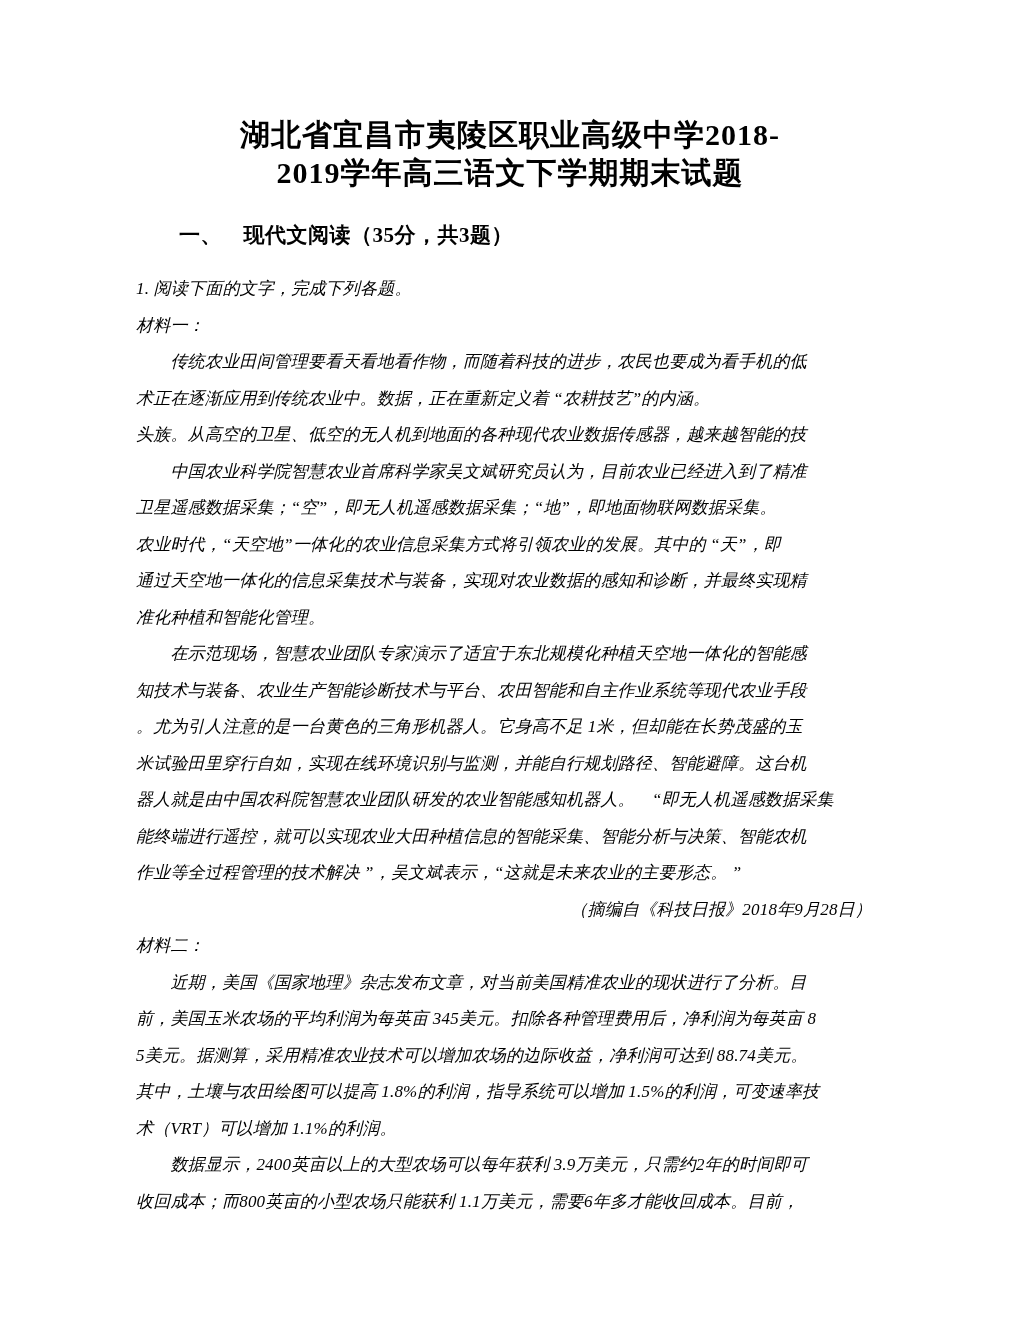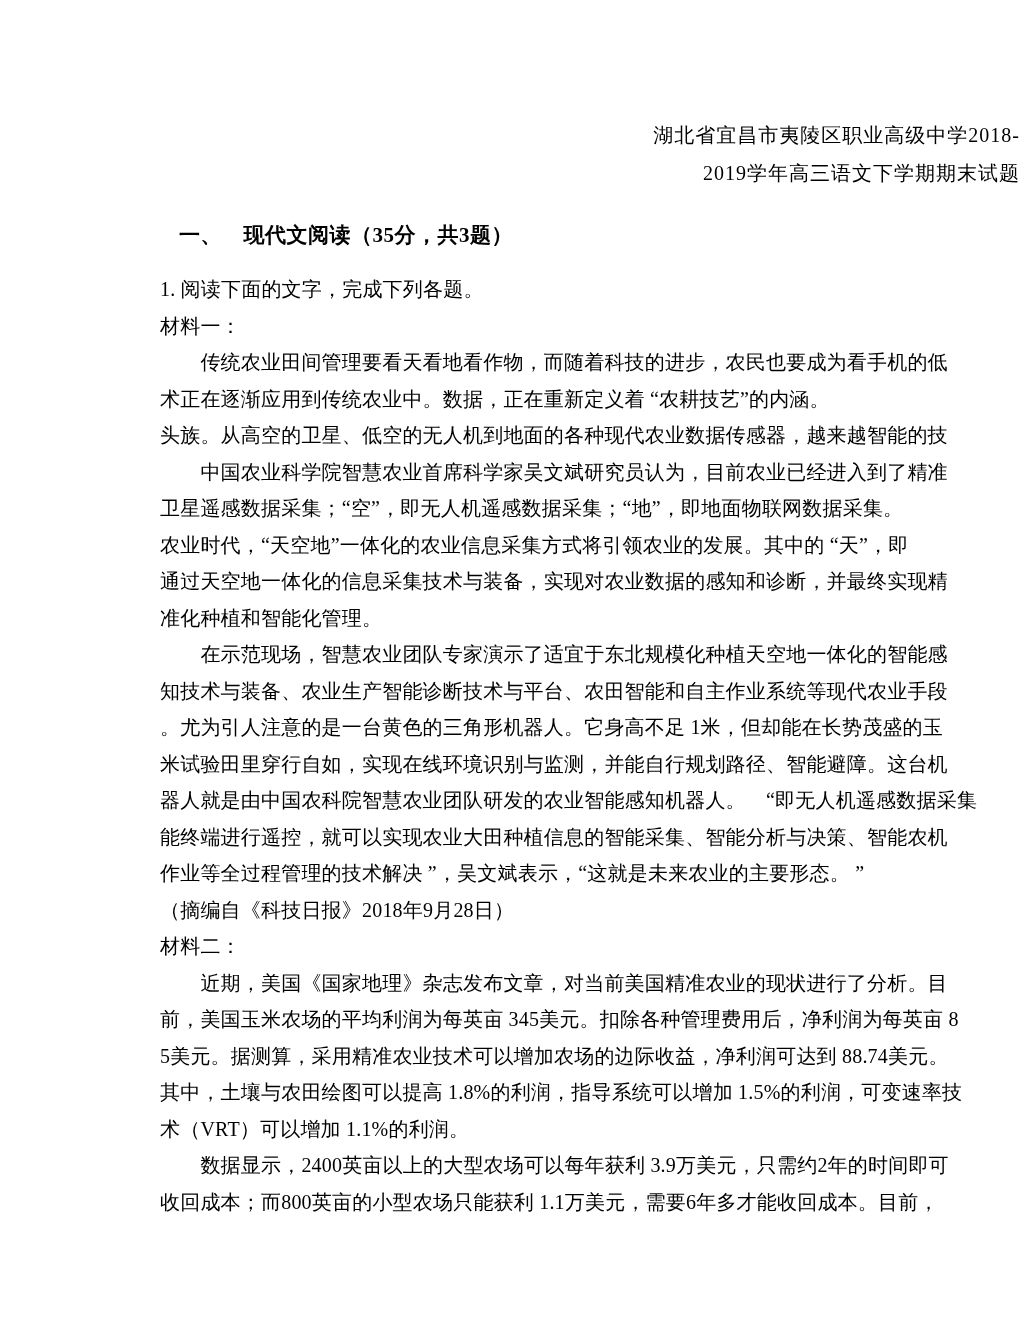--- a/index.html
+++ b/index.html
@@ -14,47 +14,48 @@
     background: #ffffff;
     color: #000000;
     font-family: "Liberation Serif", "DejaVu Serif", serif;
     overflow: hidden;
   }
   .doc-title {
     position: absolute;
     top: 116px;
     left: 0;
     width: 100%;
-    text-align: right;
-    font-size: 20px;
-    font-weight: normal;
+    text-align: center;
+    font-size: 30px;
+    font-weight: bold;
     line-height: 38px;
     letter-spacing: 1px;
   }
   .section-heading {
     position: absolute;
     top: 221px;
     left: 146px;
     font-size: 21px;
     font-weight: bold;
     letter-spacing: 0.5px;
     white-space: pre;
     margin-left: 33px;
   }
   .doc-body {
     position: absolute;
     top: 271px;
-    left: 160px;
+    left: 136px;
     width: 736px;
-    font-size: 20px;
+    font-size: 17px;
     line-height: 36.5px;
     letter-spacing: 0.2px;
+    font-style: italic;
   }
   .block { text-align: left; }
-  .block.right { text-align: left; }
+  .block.right { text-align: right; }
   .line { white-space: pre; }
 </style>
 </head>
 <body>
 
 <div class="page">
   <div class="doc-title">
     <div class="title-line">湖北省宜昌市夷陵区职业高级中学2018-</div>
     <div class="title-line">2019学年高三语文下学期期末试题</div>
   </div>

